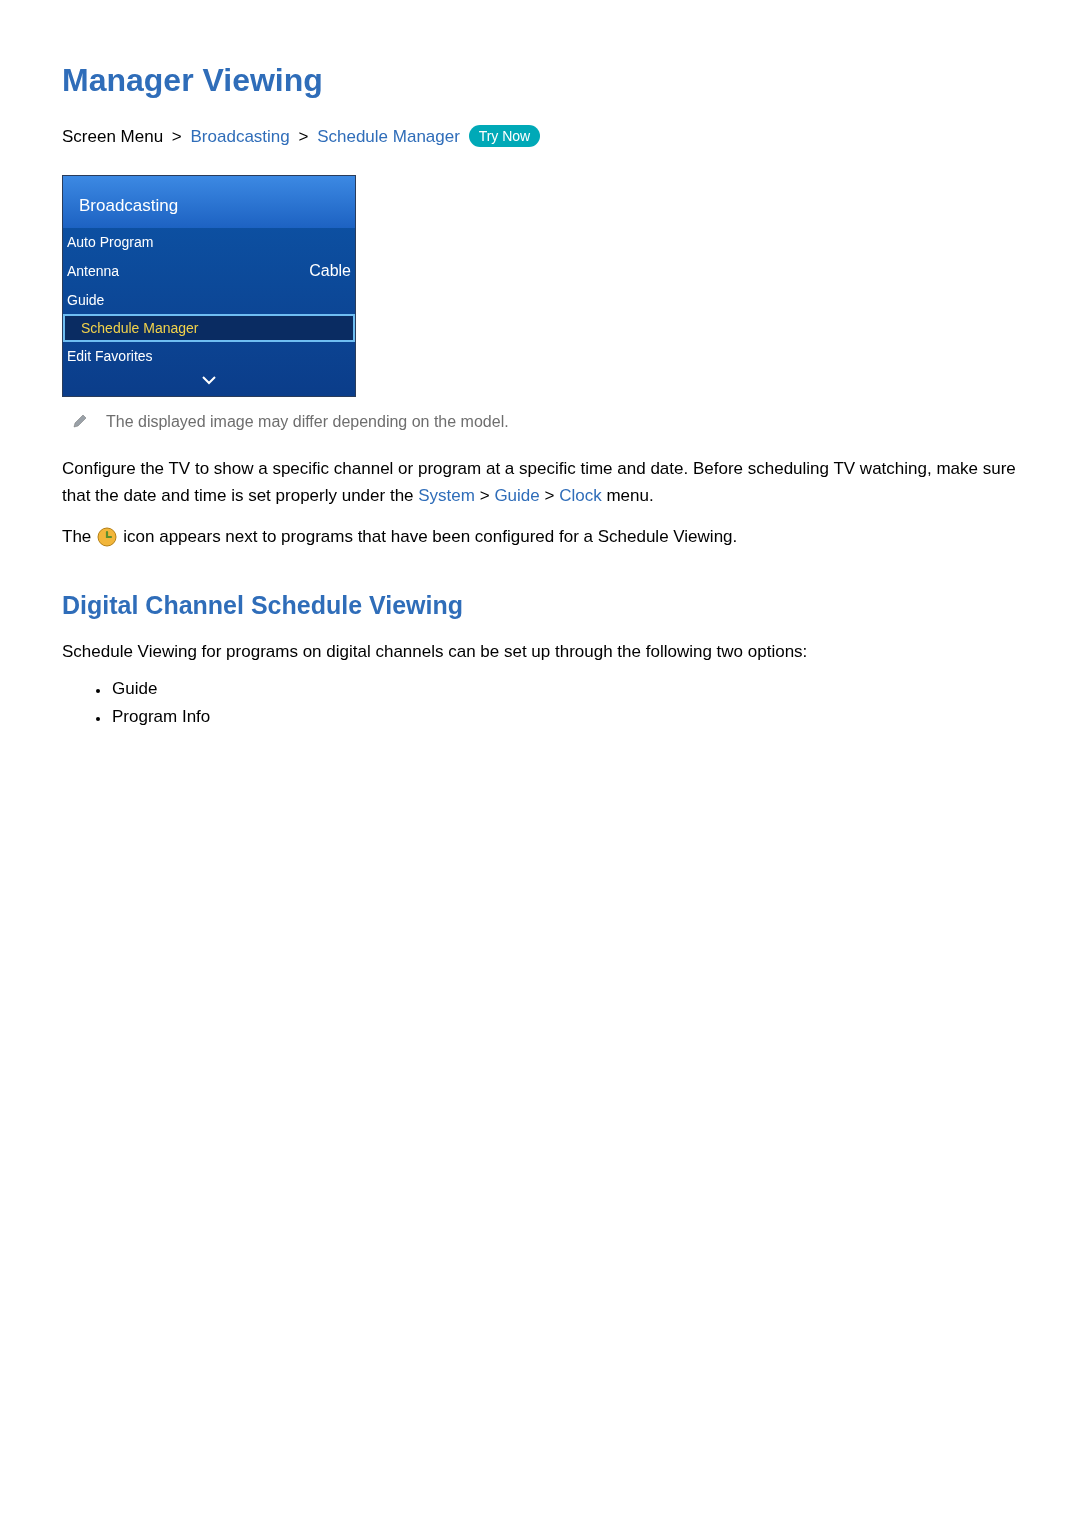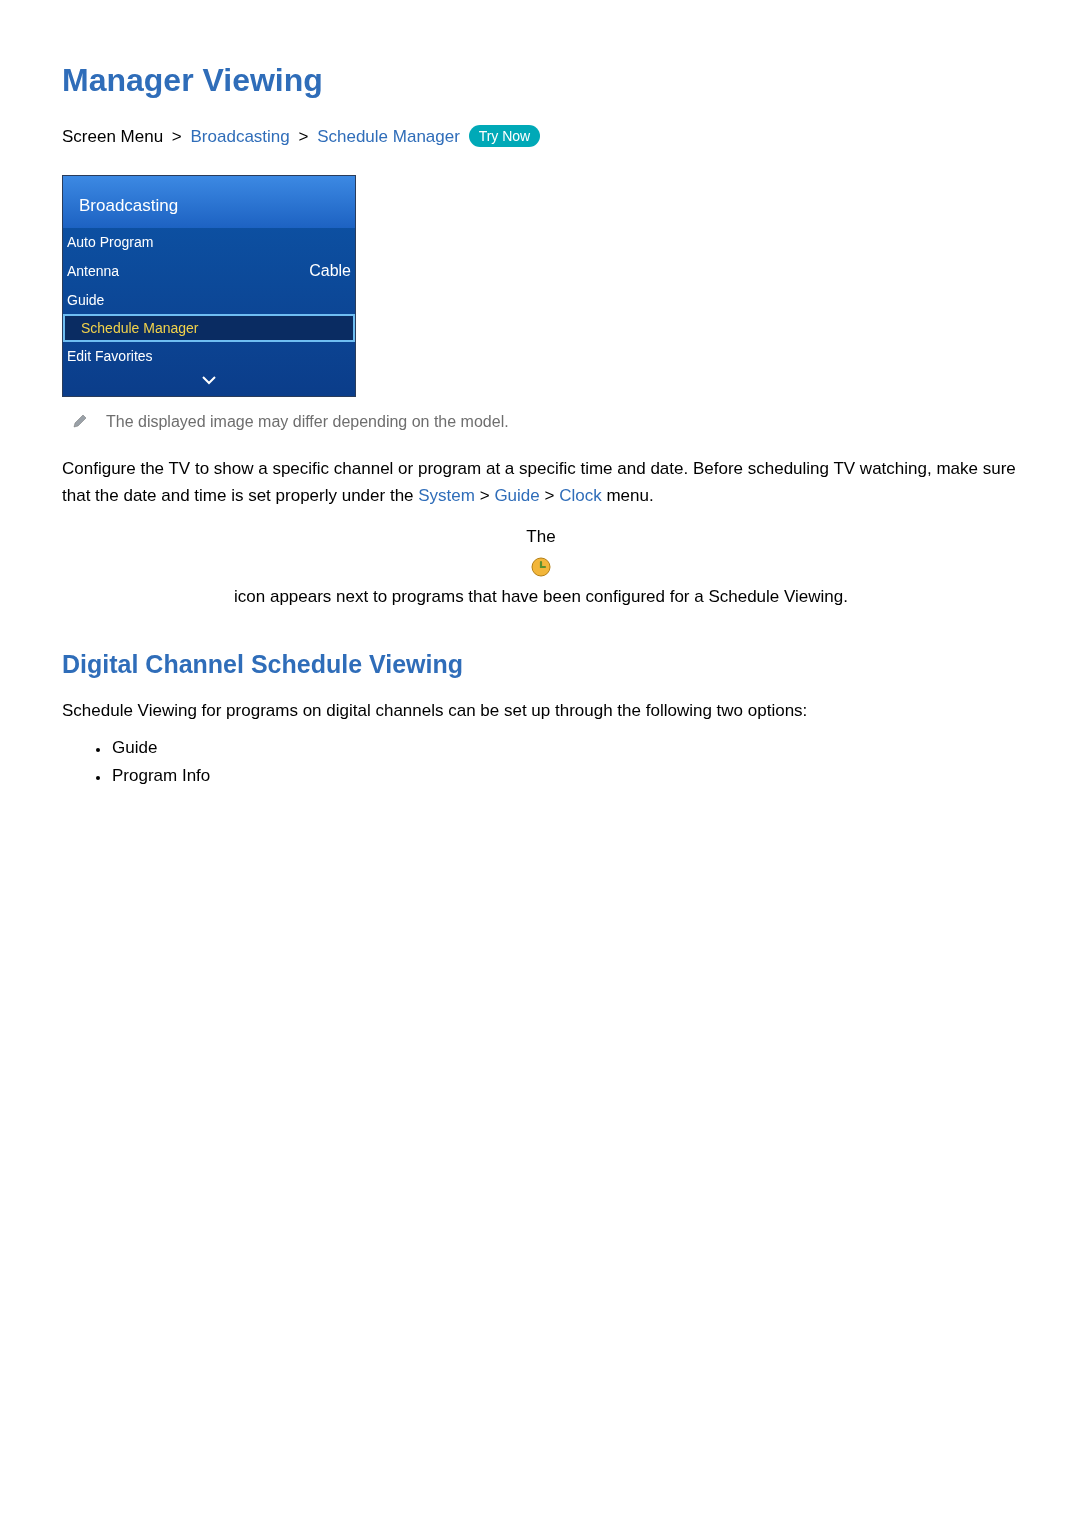--- a/index.html
+++ b/index.html
@@ -75,21 +75,21 @@
   }
   .note-icon { width: 16px; flex: 0 0 16px; margin-left: 10px; }
   .note-text { color: #6e6e6e; font-size: 16px; }
   .para {
     font-size: 17px;
     line-height: 1.6;
     color: #000000;
     margin-bottom: 14px;
   }
   .para .link { color: #2f6db9; }
-  .inline-row { display: flex; align-items: center; flex-wrap: wrap; gap: 6px; flex-direction: column; }
+  .inline-row { display: flex; align-items: center; flex-wrap: wrap; gap: 6px; }
   .clock-icon {
     width: 20px; height: 20px;
     display: inline-flex;
     align-items: center; justify-content: center;
     vertical-align: -3px;
   }
   .subhead {
     color: #2f6db9;
     font-size: 25px;
     font-weight: bold;

